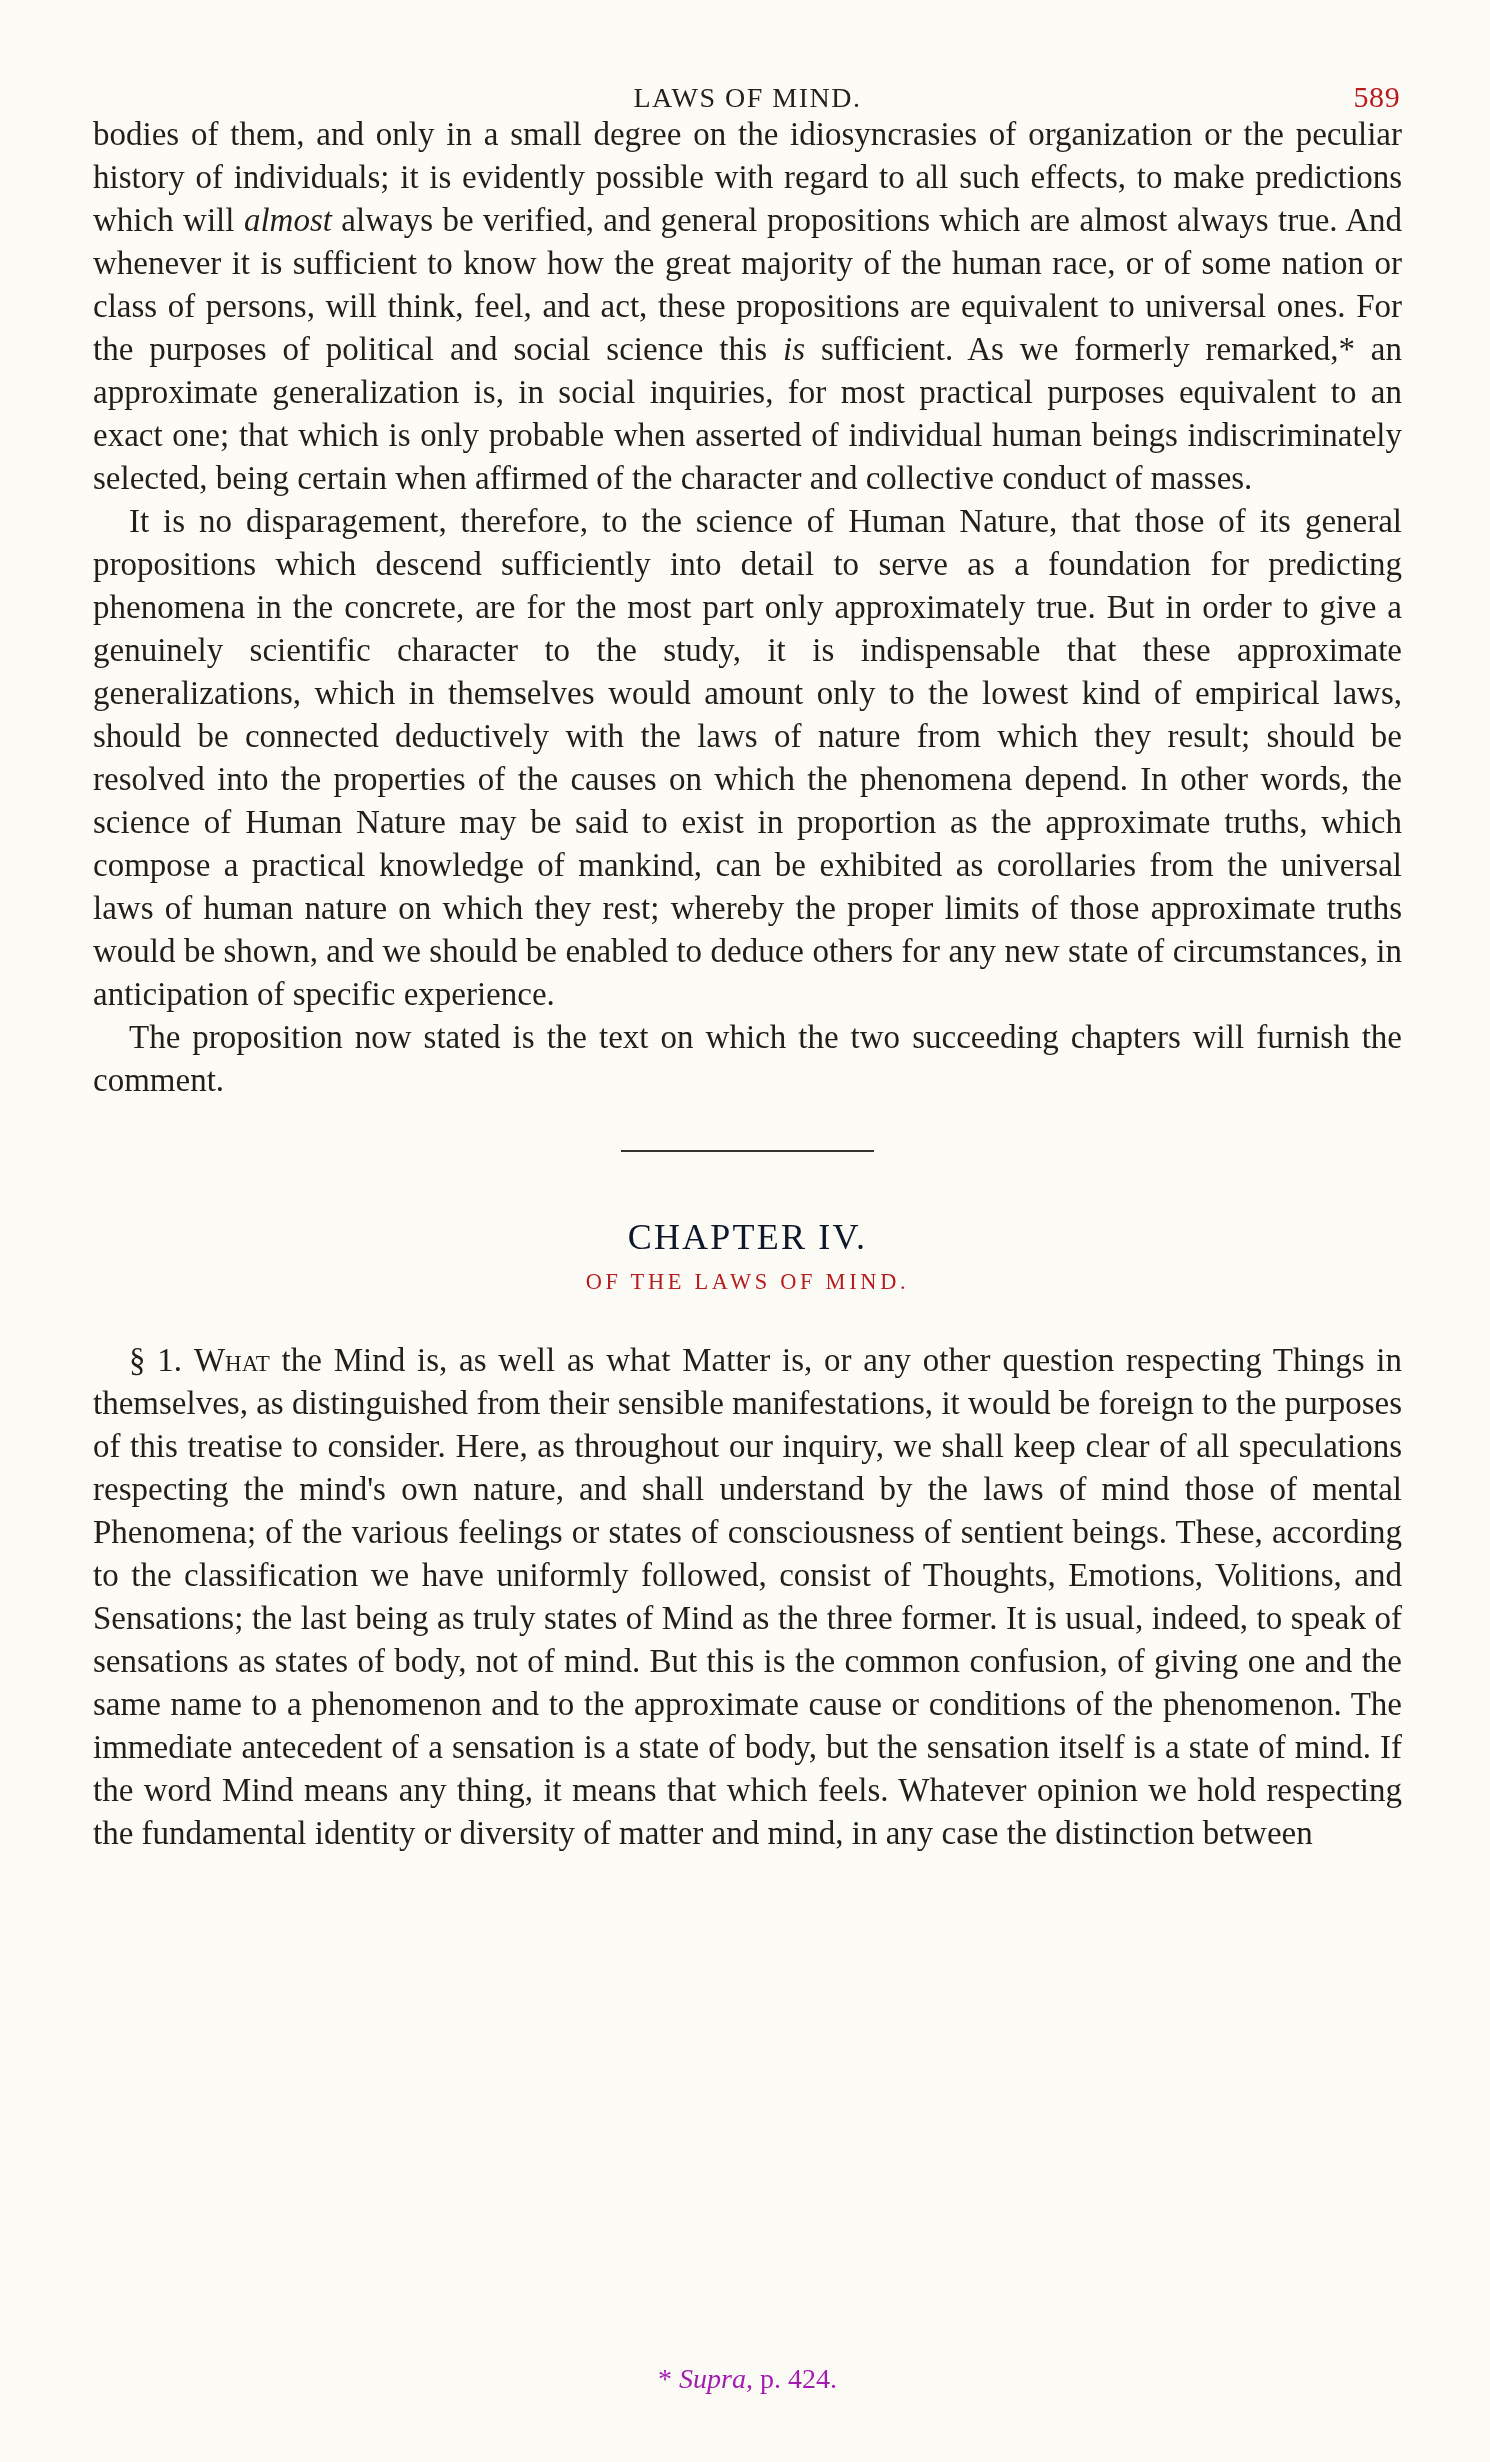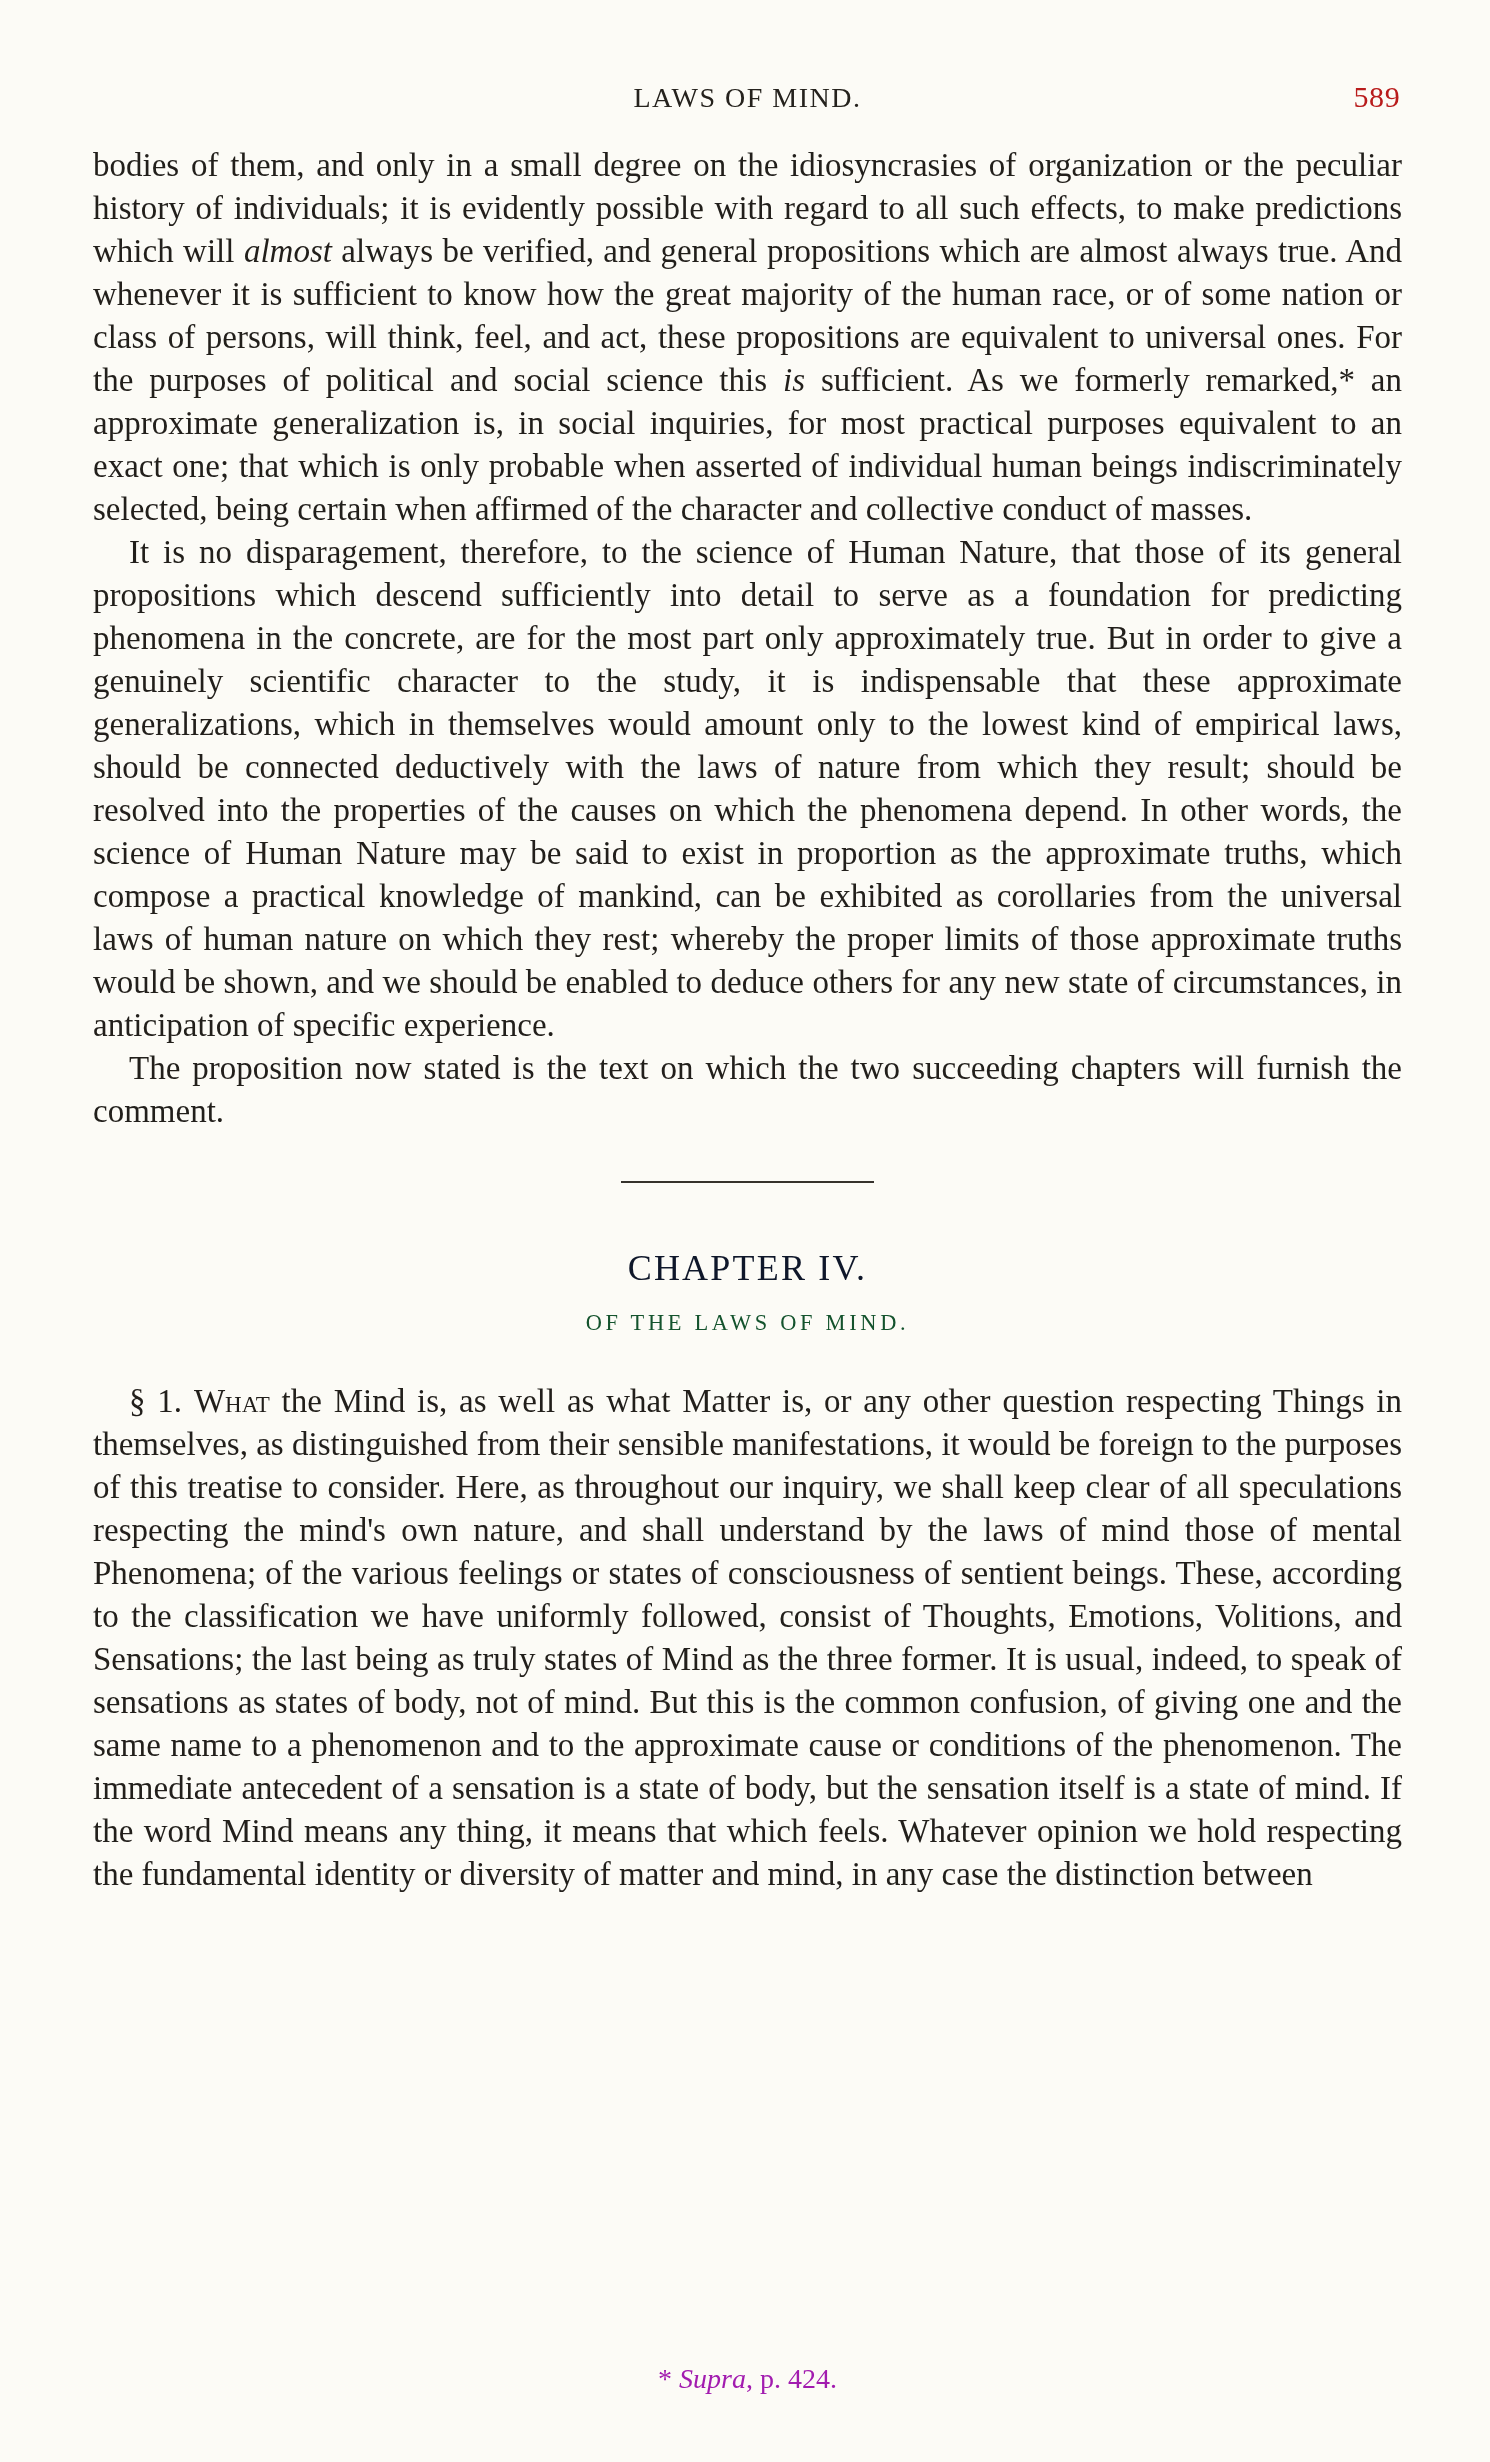--- a/index.html
+++ b/index.html
@@ -15,21 +15,20 @@
     line-height:43px;
     padding:76px 88px 0 93px;
     display:flex;
     flex-direction:column;
     position:relative;
     text-align:justify;
   }
   .running-header {
     position:relative;
     height:37px;
-    margin-bottom:31px;
     text-align:center;
   }
   .rh-title {
     position:absolute;
     left:0; right:0; top:0;
     text-align:center;
     font-size:28px;
     letter-spacing:1.5px;
     color:#25221d;
   }
@@ -56,24 +55,24 @@
     font-size:36px;
     letter-spacing:2.2px;
     margin-top:66px;
     line-height:1.1;
     color:#0f172a;
   }
   .chap-sub {
     text-align:center;
     font-size:22.4px;
     letter-spacing:3.7px;
-    margin-top:22px;
+    margin-top:12px;
     margin-bottom:45px;
     line-height:1.1;
-    color:#14532d;
+    color:#b91c1c;
   }
   .footnote {
     margin-top:auto;
     padding-bottom:62px;
     text-align:center;
     font-size:28px;
     color:#a21caf;
   }
 </style>
 </head>

